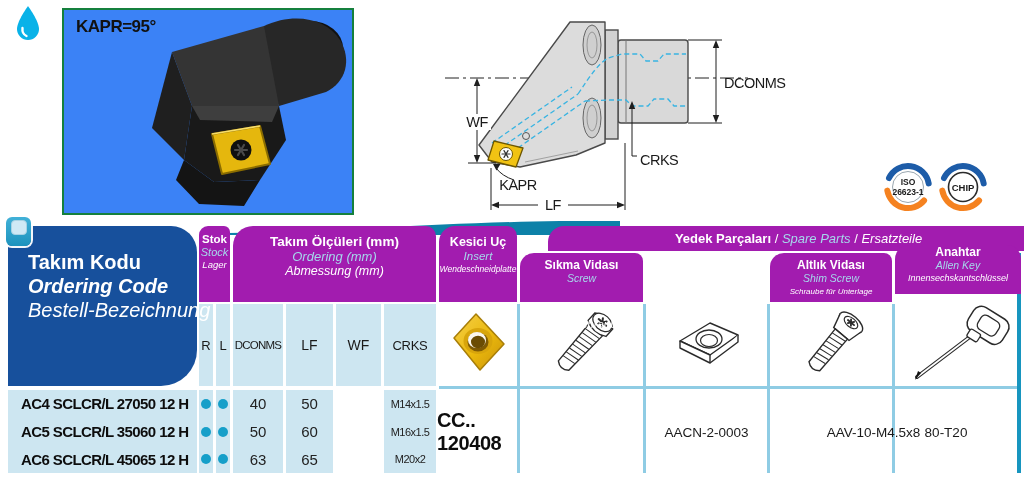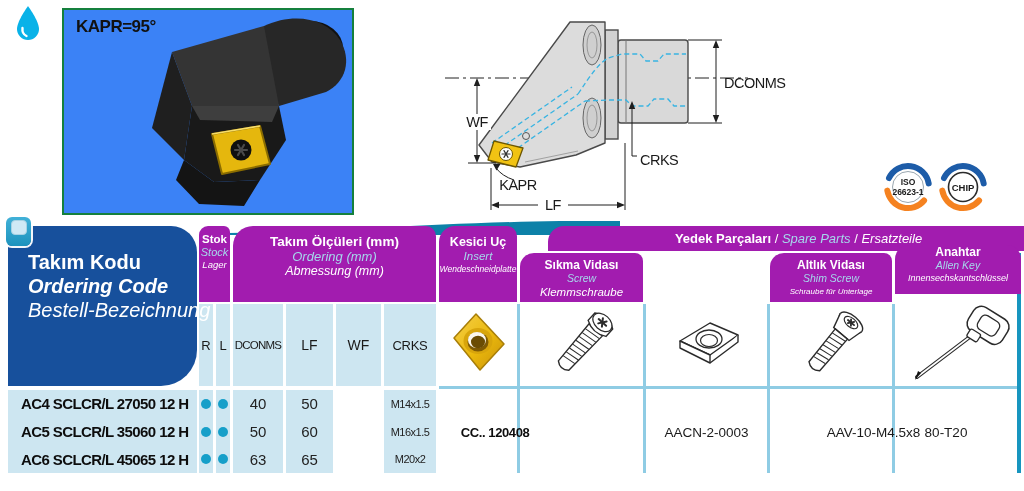--- a/index.html
+++ b/index.html
@@ -36,22 +36,22 @@
         letter-spacing:-0.6px;color:#0d0d0d;}
   .val{font-size:15px;color:#222;}
   .val-sm{font-size:11px;letter-spacing:-0.5px;color:#222;}
   .dot{width:10px;height:10px;border-radius:50%;background:#169fc9;}
   
   .part-num{position:absolute;top:414px;height:36px;display:flex;align-items:center;
         justify-content:center;font-size:13.5px;color:#1a1a1a;}
   .vsep{position:absolute;top:304px;height:169px;width:3px;background:#8fcce4;}
   .hsep{position:absolute;left:439px;top:386px;width:578px;height:3px;background:#8fcce4;}
   .redge{position:absolute;left:1017px;top:253px;width:4px;height:220px;background:#1795bf;}
-  .insert-val{position:absolute;left:454px;top:417px;width:82px;height:30px;display:flex;
-        align-items:center;justify-content:center;font-weight:bold;font-size:13px;
+  .insert-val{position:absolute;left:437px;top:417px;width:82px;height:30px;display:flex;
+        align-items:center;justify-content:center;font-weight:bold;font-size:20px;
         letter-spacing:-0.4px;color:#0d0d0d;}
   svg text{font-family:"Liberation Sans",sans-serif;}
 </style>
 </head>
 <body>
 
 <div class="page">
 
   <svg class="abs" style="left:15px;top:5px;" width="26" height="37" viewBox="0 0 26 37">
     <path d="M13,1 C13,1 2,16 2,24 a11,11 0 0 0 22,0 C24,16 13,1 13,1 Z" fill="#09b2e8"></path>
@@ -200,21 +200,21 @@
     <span> </span><span>/</span><span> </span>
     <span class="en">Spare Parts</span>
     <span> </span><span>/</span><span> </span>
     <span class="de">Ersatzteile</span>
   </div>
 
   <div class="tab" style="left:520px;top:253px;width:123px;height:49px;border-radius:14px 8px 0 0;
        padding-top:5px;z-index:2;">
     <span class="line tr" style="font-size:12px;line-height:14px;">Sıkma Vidası</span>
     <span class="line en" style="font-size:10.5px;line-height:13px;">Screw</span>
-    <span class="line de" style="font-size:11.5px;line-height:14px;">Klemmschraube</span>
+    <span class="line de" style="font-size:11.5px;line-height:14px;margin-top:32px;">Klemmschraube</span>
   </div>
   <div class="tab" style="left:770px;top:253px;width:122px;height:49px;border-radius:14px 8px 0 0;
        padding-top:5px;z-index:2;">
     <span class="line tr" style="font-size:12px;line-height:14px;">Altlık Vidası</span>
     <span class="line en" style="font-size:10.5px;line-height:13px;">Shim Screw</span>
     <span class="line de" style="font-size:8px;line-height:13px;">Schraube für Unterlage</span>
   </div>
   <div class="tab" style="left:895px;top:245px;width:126px;height:49px;border-radius:14px 14px 0 0;
        z-index:2;">
     <span class="line tr" style="font-size:12px;line-height:14px;">Anahtar</span>

